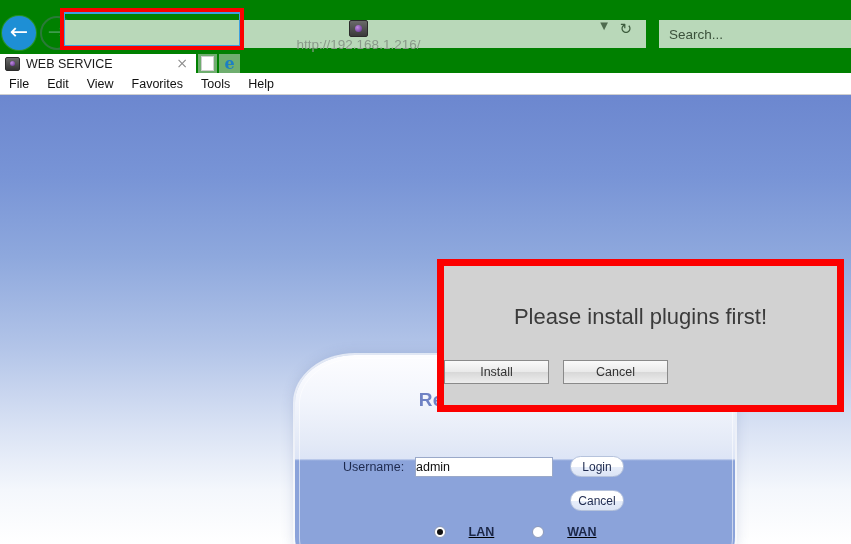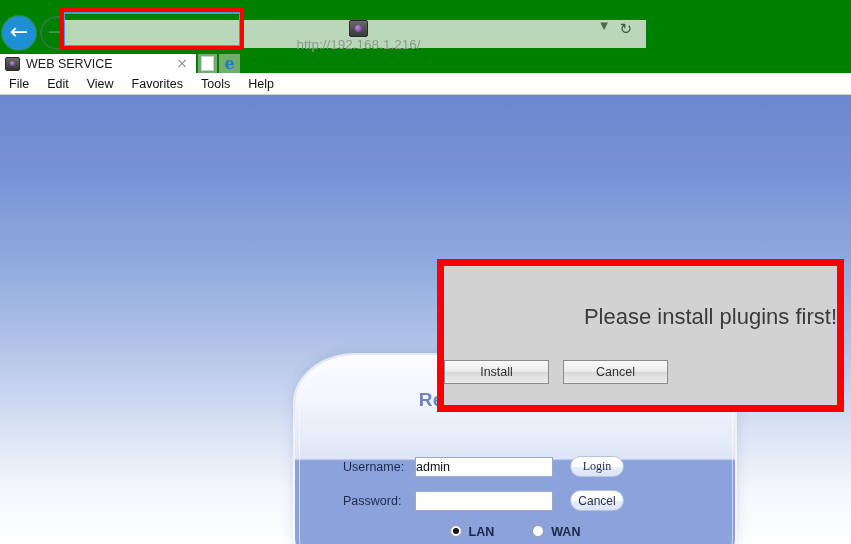--- a/index.html
+++ b/index.html
@@ -331,35 +331,37 @@
     border-radius: 11px;
     background: linear-gradient(to bottom, #ffffff 0%, #ffffff 52%, #e8eefa 53%, #dbe4f5 100%);
     border: 1px solid #b6c3dc;
     box-sizing: border-box;
     display: flex;
     align-items: center;
     justify-content: center;
     font-size: 12px;
     color: #1e2a4e;
   }
-  #login-button { left: 275px; top: 101px; font-family: Liberation Serif, serif; }
+  #login-button { left: 275px; top: 101px; }
   #cancel-button-form { left: 275px; top: 135px; }
 
   #radio-row {
     position: absolute;
     left: 0; top: 170px;
     width: 440px;
     display: flex;
     align-items: center;
     justify-content: center;
     gap: 38px;
   }
   .radio-option {
     display: flex;
-    gap: 7px;
+    align-items: center;
+    gap: 23px;
+    text-decoration: underline;
   }
   .radio-circle {
     width: 12px;
     height: 12px;
     border-radius: 50%;
     background: #ffffff;
     border: 1px solid #8b99ba;
     box-sizing: border-box;
     display: flex;
     align-items: center;
@@ -387,21 +389,21 @@
     height: 153px;
     background: #d2d2d2;
     border: 7px solid #fc0000;
     box-sizing: border-box;
     z-index: 40;
   }
   #plugin-dialog-message {
     position: absolute;
     left: 0; top: 38px;
     width: 393px;
-    text-align: right;
+    text-align: center;
     font-size: 22px;
     color: #3b3b3b;
   }
   #plugin-dialog-buttons {
     position: absolute;
     left: 0; top: 94px;
     width: 393px;
     display: flex;
     gap: 14px;
   }
@@ -449,24 +451,20 @@
 
   <div id="login-panel">
 
     <div id="login-title">Remote Web Access</div>
 
     <div class="form-row" id="row-username">
       <div class="form-label">Username:</div>
       <div class="form-input">admin</div>
     </div>
 
-    <div class="form-row" id="row-password">
-      <div class="form-label">Password:</div>
-      <div class="form-input"></div>
-    </div>
 
     <div class="pill-button" id="login-button">Login</div>
 
     <div class="pill-button" id="cancel-button-form">Cancel</div>
 
     <div id="radio-row">
       <div class="radio-option">
         <span class="radio-circle checked"></span>
         <span class="radio-label">LAN</span>
       </div>
@@ -501,20 +499,23 @@
 
     <div id="address-bar">
       <span id="address-favicon">
         <span class="lens"></span>
       </span>
       <span id="address-url">http://192.168.1.216/</span>
       <span id="address-dropdown-icon">▼</span>
       <span id="address-refresh-icon">↻</span>
     </div>
 
+    <div id="search-box">
+      <span id="search-placeholder">Search...</span>
+    </div>
   </div>
 
   <div id="menu-bar">
     <span class="menu-item">File</span>
     <span class="menu-item">Edit</span>
     <span class="menu-item">View</span>
     <span class="menu-item">Favorites</span>
     <span class="menu-item">Tools</span>
     <span class="menu-item">Help</span>
   </div>

